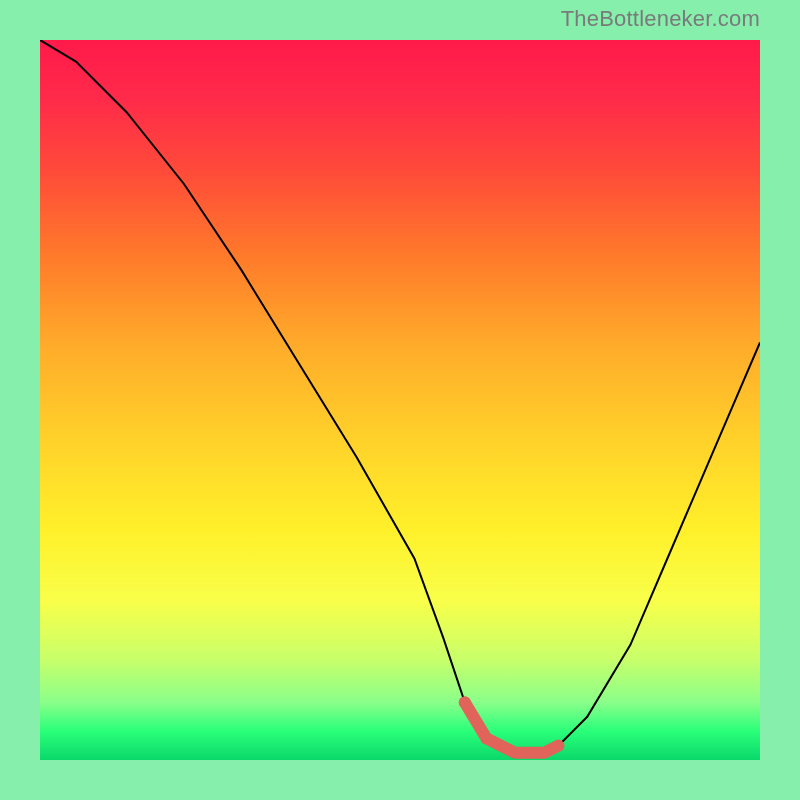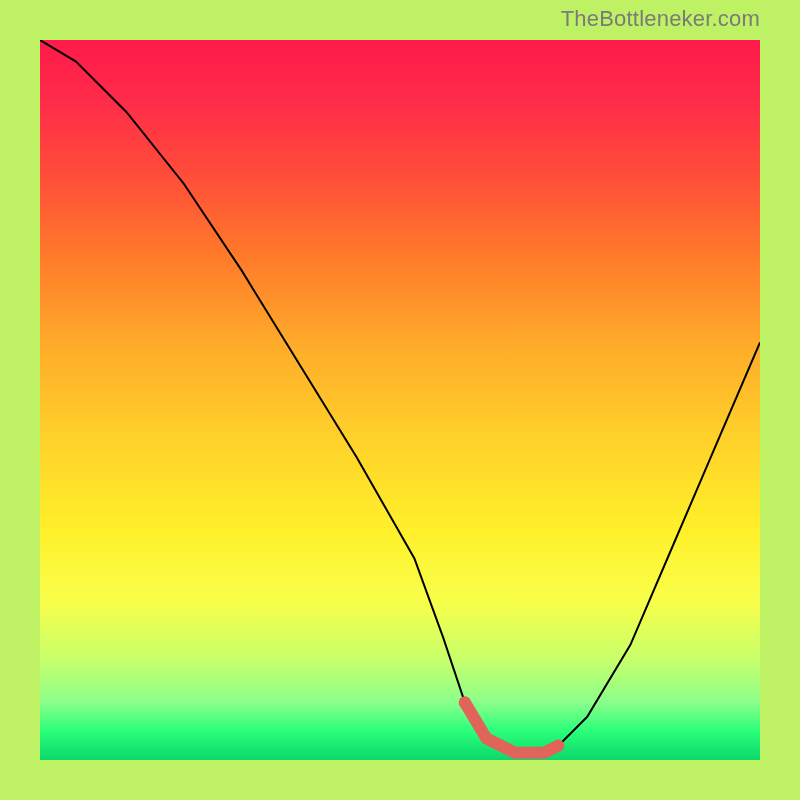--- a/index.html
+++ b/index.html
@@ -1,17 +1,17 @@
 <!DOCTYPE html>
 <html><head>
 <meta charset="utf-8">
 <style>
   * { margin: 0; padding: 0; box-sizing: border-box; }
   body { background: #000; width: 800px; height: 800px; overflow: hidden; position: relative; }
-  .container { width: 800px; height: 800px; position: relative; background: #bef264; }
+  .container { width: 800px; height: 800px; position: relative; background: #86efac; }
   .plot-area {
     position: absolute;
     left: 40px;
     top: 40px;
     width: 720px;
     height: 720px;
     background: linear-gradient(to bottom,
       #ff1a4a 0%,
       #ff2a4a 8%,
       #ff4a3a 18%,

